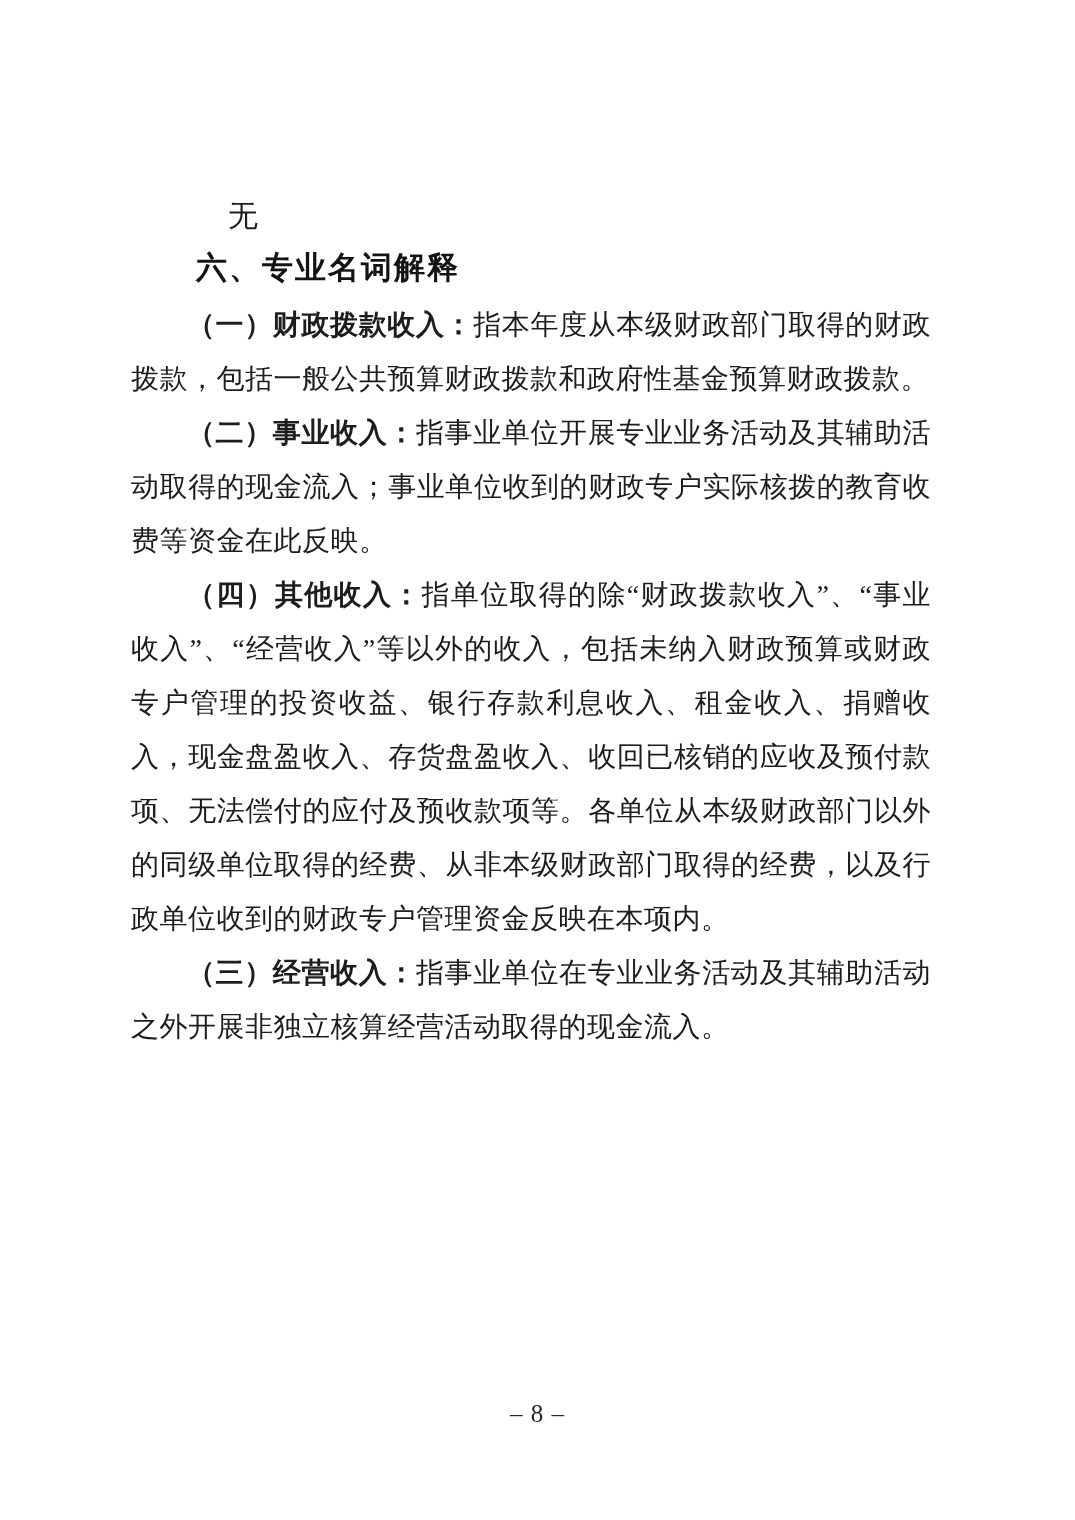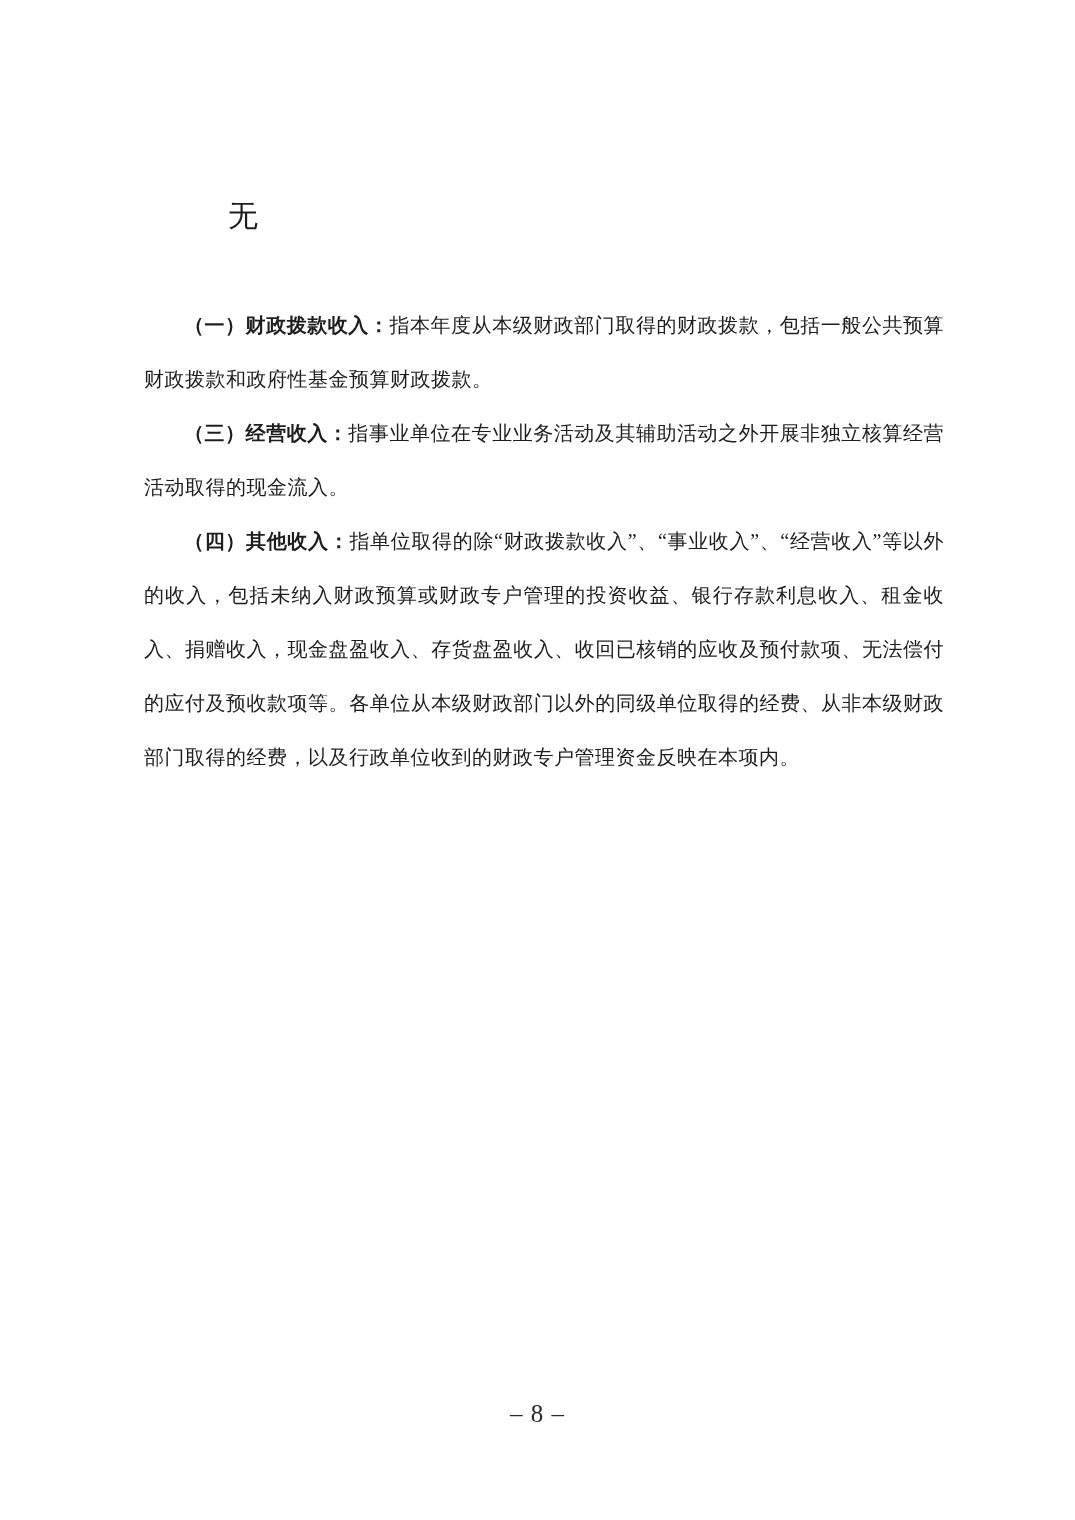--- a/index.html
+++ b/index.html
@@ -22,23 +22,23 @@
   }
   .heading {
     position: absolute; top: 246px; left: 196px;
     font-size: 31px; line-height: 44px;
     font-weight: bold;
     font-family: "Liberation Sans", "DejaVu Sans", sans-serif;
     letter-spacing: 2px;
     color: #141414;
   }
   .content {
-    position: absolute; top: 298px; left: 144px;
+    position: absolute; top: 298px; left: 131px;
     width: 800px;
-    font-size: 20px; line-height: 54px;
+    font-size: 28px; line-height: 54px;
     text-align: justify;
     letter-spacing: 0.5px;
   }
   .para { text-indent: 2em; margin: 0; }
   .term { font-weight: bold; }
   .footer {
     position: absolute; top: 1398px; left: 0;
     width: 1075px;
     text-align: center;
     font-size: 25px; line-height: 32px;
@@ -46,28 +46,30 @@
     color: #2a2a2a;
   }
 </style>
 </head>
 <body>
 
 <div class="page">
 
   <div class="none-line">无</div>
 
+  <div class="heading">六、专业名词解释</div>
 
   <div class="content">
 
     <p class="para"><span class="term">（一）财政拨款收入：</span><span>指本年度从本级财政部门取得的财政拨款，包括一般公共预算财政拨款和政府性基金预算财政拨款。</span></p>
 
+    <p class="para"><span class="term">（二）事业收入：</span><span>指事业单位开展专业业务活动及其辅助活动取得的现金流入；事业单位收到的财政专户实际核拨的教育收费等资金在此反映。</span></p>
+
+    <p class="para"><span class="term">（四）其他收入：</span><span>指单位取得的除“财政拨款收入”、“事业收入”、“经营收入”等以外的收入，包括未纳入财政预算或财政专户管理的投资收益、银行存款利息收入、租金收入、捐赠收入，现金盘盈收入、存货盘盈收入、收回已核销的应收及预付款项、无法偿付的应付及预收款项等。各单位从本级财政部门以外的同级单位取得的经费、从非本级财政部门取得的经费，以及行政单位收到的财政专户管理资金反映在本项内。</span></p>
 
     <p class="para"><span class="term">（三）经营收入：</span><span>指事业单位在专业业务活动及其辅助活动之外开展非独立核算经营活动取得的现金流入。</span></p>
-
-    <p class="para"><span class="term">（四）其他收入：</span><span>指单位取得的除“财政拨款收入”、“事业收入”、“经营收入”等以外的收入，包括未纳入财政预算或财政专户管理的投资收益、银行存款利息收入、租金收入、捐赠收入，现金盘盈收入、存货盘盈收入、收回已核销的应收及预付款项、无法偿付的应付及预收款项等。各单位从本级财政部门以外的同级单位取得的经费、从非本级财政部门取得的经费，以及行政单位收到的财政专户管理资金反映在本项内。</span></p>
 
 
   </div>
 
   <div class="footer">– 8 –</div>
 
 </div>
 
 </body></html>

